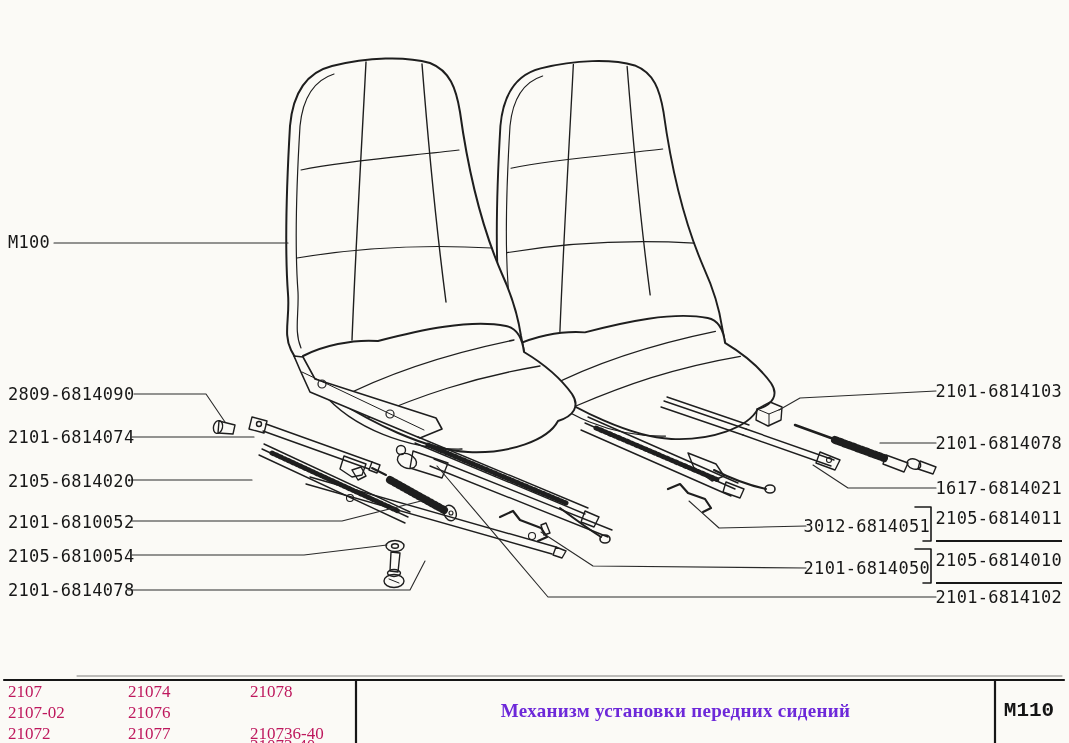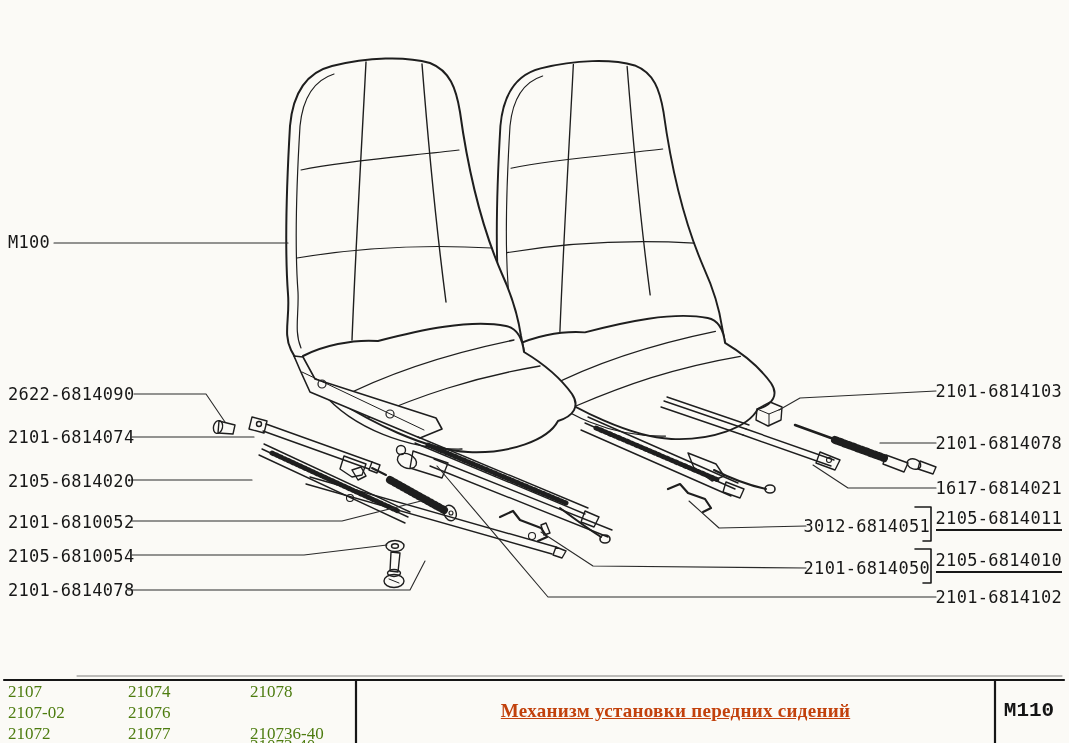--- a/index.html
+++ b/index.html
@@ -7,29 +7,29 @@
     position:relative; width:1069px; height:743px; overflow:hidden;
     background:#fbfaf6; font-family:"DejaVu Sans Mono",monospace; color:#1a1a1a;
   }
   .art{position:absolute;left:0;top:0;}
   .pn{
     position:absolute; font-family:"DejaVu Sans Mono",monospace;
     font-size:17px; line-height:20px; letter-spacing:.3px; color:#181818;
     white-space:nowrap;
   }
   .pn.r{text-align:center;}
-  .pn.u{border-bottom:2px solid #181818; padding-bottom:1px;}
+  .pn.u{border-bottom:2px solid #181818; padding-bottom:12px;}
   .tnum{
     position:absolute; font-family:"Liberation Serif","DejaVu Serif",serif;
-    font-size:17px; line-height:20px; color:#4d7c0f; white-space:nowrap;
+    font-size:17px; line-height:20px; color:#be185d; white-space:nowrap;
   }
   .ttitle{
     position:absolute; left:356px; top:700px; width:639px; text-align:center;
     font-family:"Liberation Serif","DejaVu Serif",serif; font-weight:bold;
-    font-size:19px; color:#c2410c; letter-spacing:.3px;text-decoration:underline;
+    font-size:19px; color:#6d28d9; letter-spacing:.3px;
   }
   .tcode{
     position:absolute; left:995px; top:699px; width:68px; text-align:center;
     font-family:Liberation Mono, monospace; font-weight:bold;
     font-size:21px; color:#141414;
   }
 </style>
 </head>
 <body>
 
@@ -186,21 +186,21 @@
     <g stroke="#161616">
       <path stroke-width="1" opacity="0.55" d="M77,676 H1062"></path>
       <path stroke-width="2.2" d="M4,680 H1064"></path>
       <path stroke-width="2.2" d="M356,680 V743"></path>
       <path stroke-width="2.2" d="M995,680 V743"></path>
     </g>
   </svg>
 
   <div class="pn" style="left:8px; top:232px">M100</div>
 
-  <div class="pn" style="left:8px; top:384px">2622-6814090</div>
+  <div class="pn" style="left:8px; top:384px">2809-6814090</div>
   <div class="pn" style="left:8px; top:427px">2101-6814074</div>
   <div class="pn" style="left:8px; top:471px">2105-6814020</div>
   <div class="pn" style="left:8px; top:512px">2101-6810052</div>
   <div class="pn" style="left:8px; top:546px">2105-6810054</div>
   <div class="pn" style="left:8px; top:580px">2101-6814078</div>
 
   <div class="pn r" style="right:7px; top:381px">2101-6814103</div>
   <div class="pn r" style="right:7px; top:433px">2101-6814078</div>
   <div class="pn r" style="right:7px; top:478px">1617-6814021</div>
   <div class="pn r u" style="right:7px; top:508px">2105-6814011</div>

